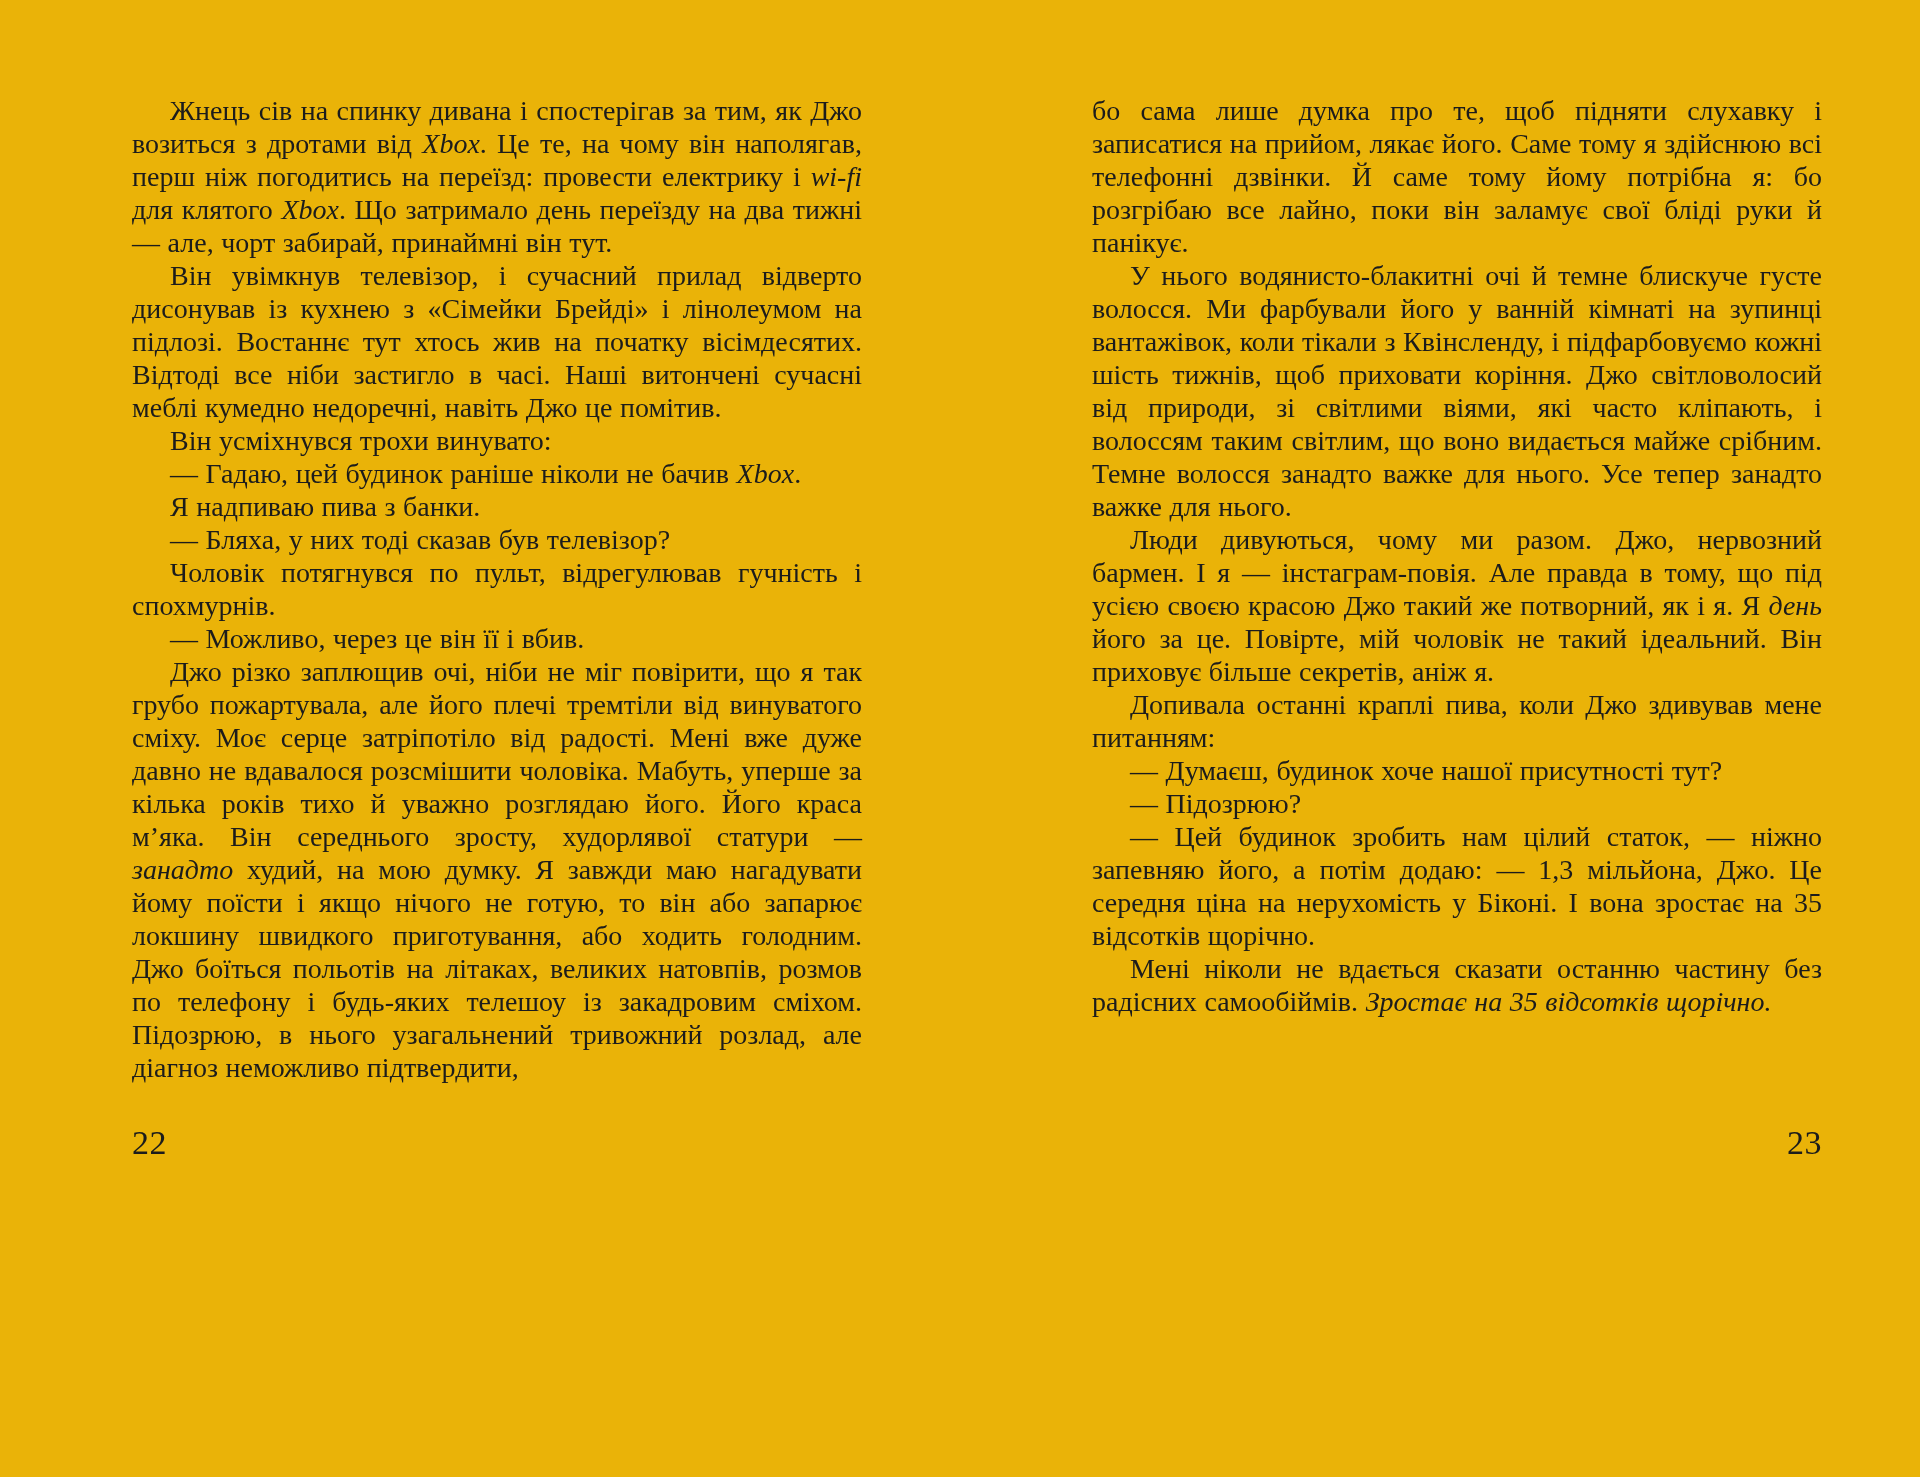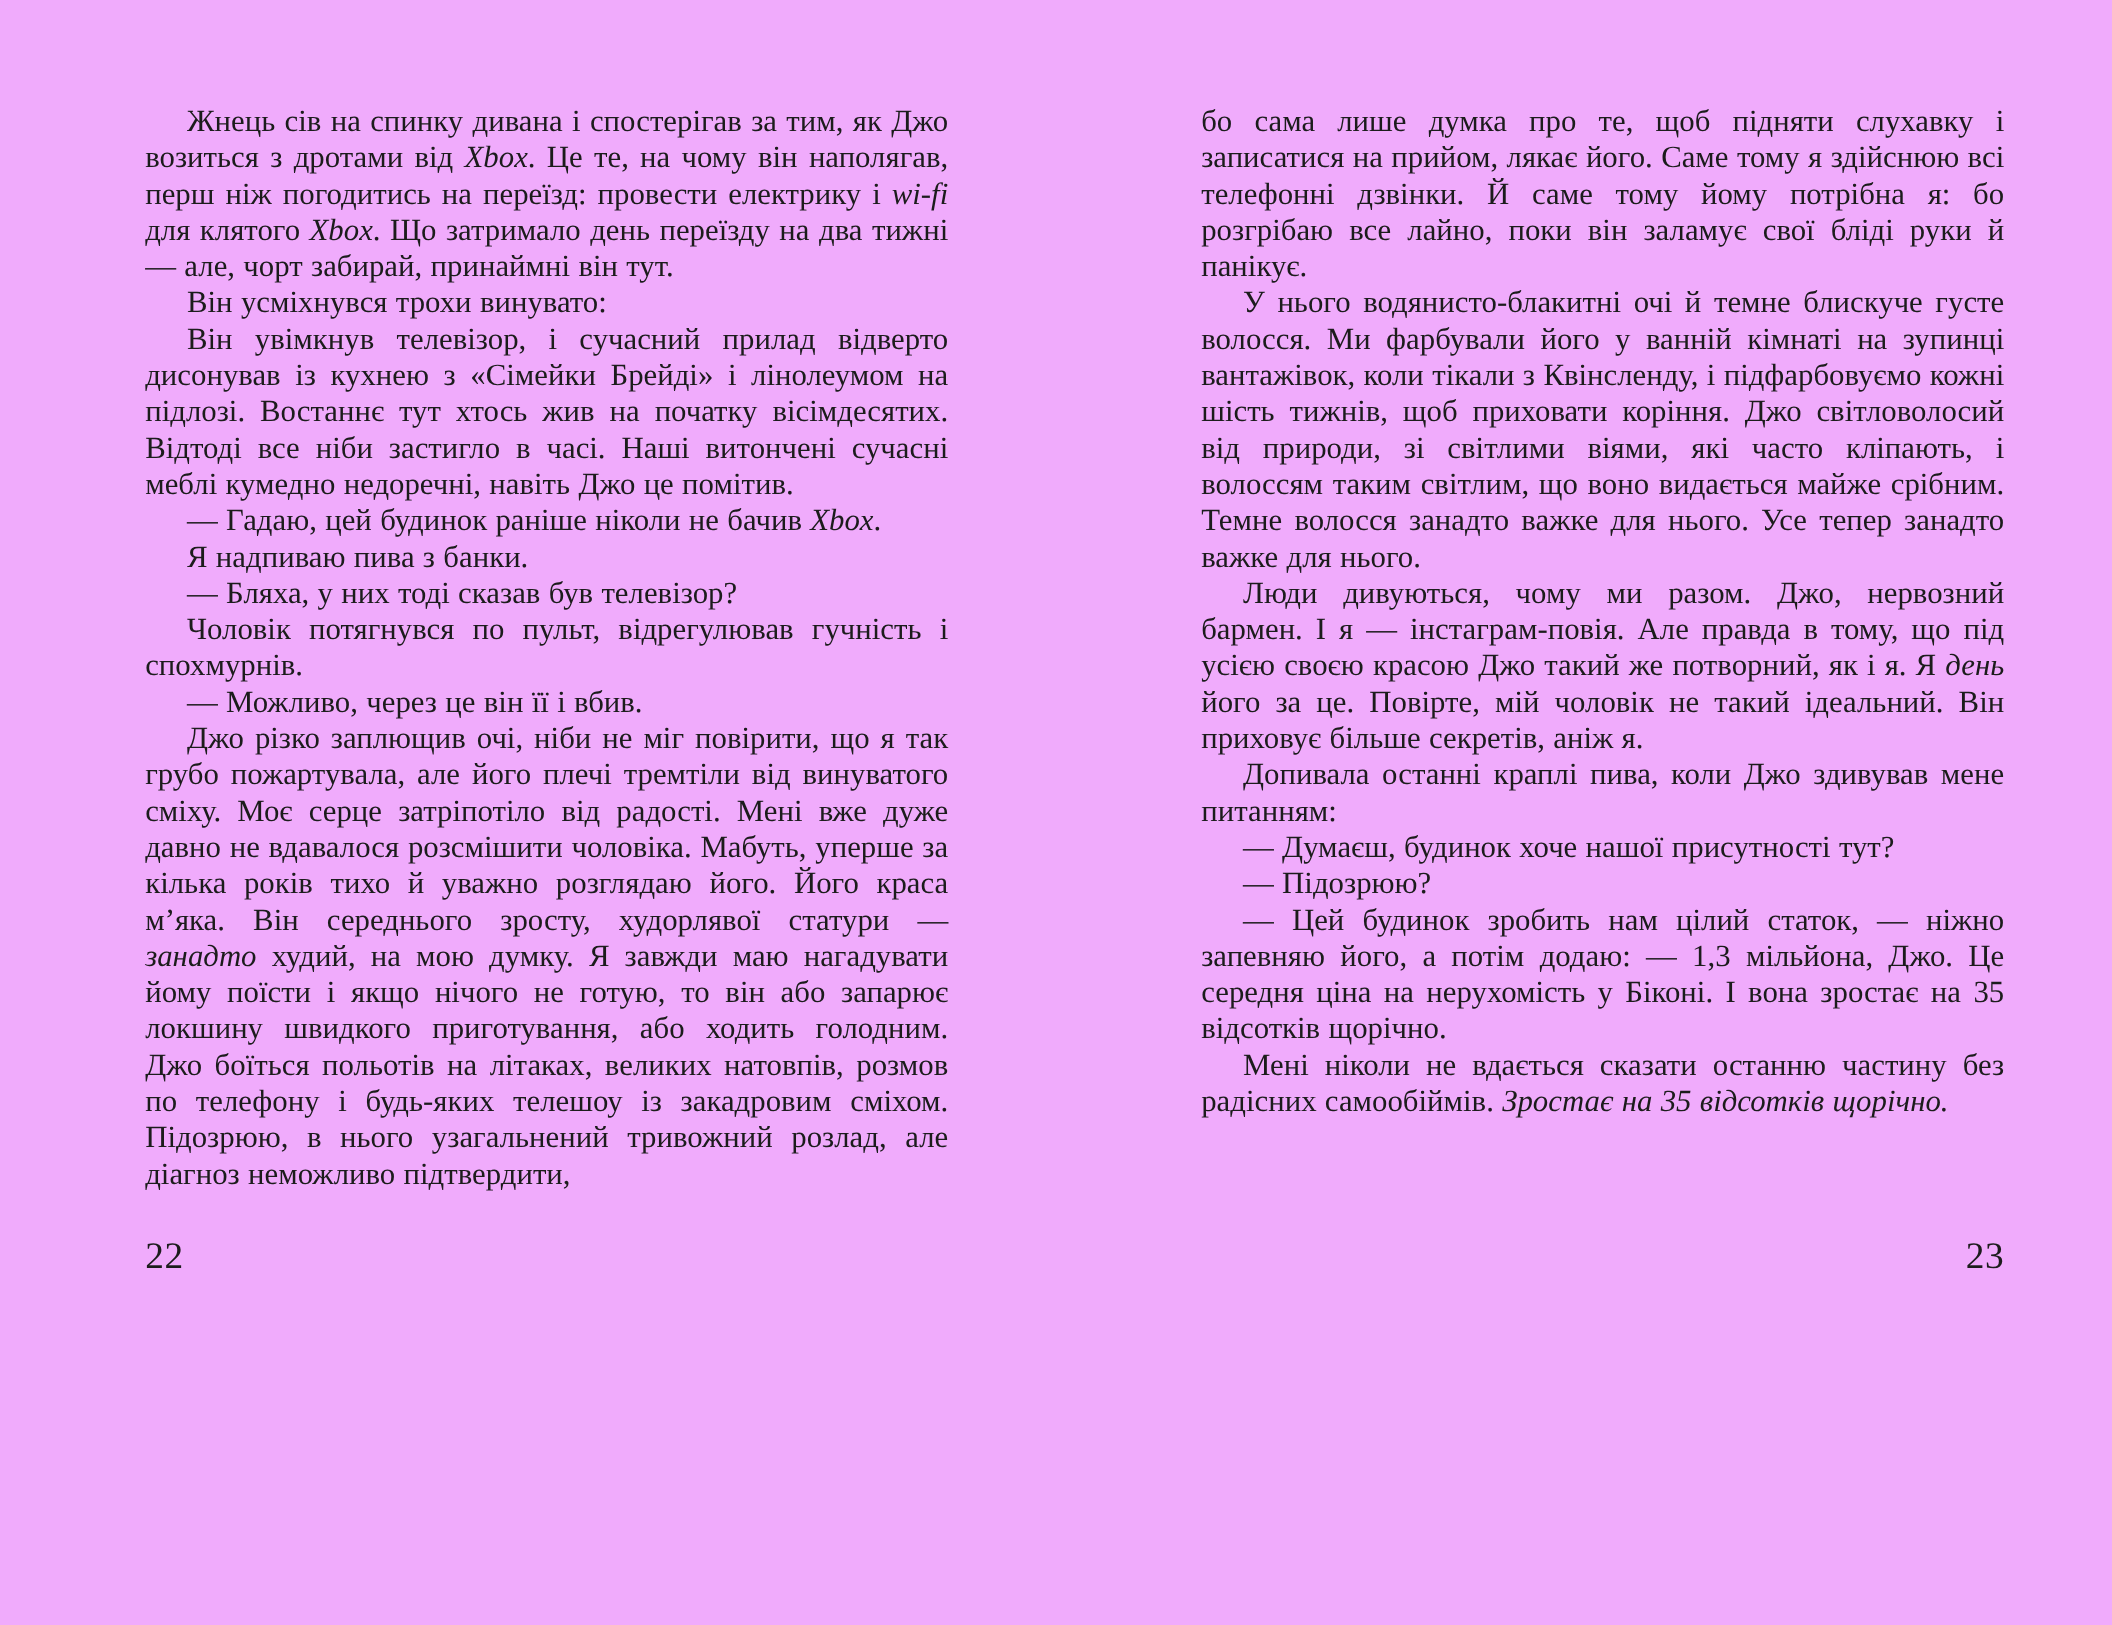--- a/index.html
+++ b/index.html
@@ -11,21 +11,21 @@
     width: 1920px;
     height: 1477px;
     overflow: hidden;
     font-family: "Liberation Serif", "DejaVu Serif", serif;
     color: #1c1c1c;
   }
   .spread {
     display: flex;
     width: 1920px;
     height: 1477px;
-    background: #f0abfc;
+    background: #eab308;
   }
   .page {
     position: relative;
     width: 960px;
     height: 1477px;
     box-sizing: border-box;
     padding: 94px 98px 0 132px;
   }
   .page-text {
     font-size: 28px;
@@ -54,22 +54,22 @@
   i { font-style: italic; }
 </style>
 </head>
 <body>
 
 <div class="spread">
 
   <section class="page page-left">
     <div class="page-text">
         <p class="indent">Жнець сів на спинку дивана і спостерігав за тим, як Джо возиться з дротами від <i>Xbox</i>. Це те, на чому він наполягав, перш ніж погодитись на переїзд: провести електрику і <i>wi-fi</i> для клятого <i>Xbox</i>. Що затримало день переїзду на два тижні — але, чорт забирай, принаймні він тут.</p>
+        <p class="indent">Він увімкнув телевізор, і сучасний прилад відверто дисонував із кухнею з «Сімейки Брейді» і лінолеумом на підлозі. Востаннє тут хтось жив на початку вісімдесятих. Відтоді все ніби застигло в часі. Наші витончені сучасні меблі кумедно недоречні, навіть Джо це помітив.</p>
         <p class="indent">Він усміхнувся трохи винувато:</p>
-        <p class="indent">Він увімкнув телевізор, і сучасний прилад відверто дисонував із кухнею з «Сімейки Брейді» і лінолеумом на підлозі. Востаннє тут хтось жив на початку вісімдесятих. Відтоді все ніби застигло в часі. Наші витончені сучасні меблі кумедно недоречні, навіть Джо це помітив.</p>
         <p class="indent">— Гадаю, цей будинок раніше ніколи не бачив <i>Xbox</i>.</p>
         <p class="indent">Я надпиваю пива з банки.</p>
         <p class="indent">— Бляха, у них тоді сказав був телевізор?</p>
         <p class="indent">Чоловік потягнувся по пульт, відрегулював гучність і спохмурнів.</p>
         <p class="indent">— Можливо, через це він її і вбив.</p>
         <p class="indent">Джо різко заплющив очі, ніби не міг повірити, що я так грубо пожартувала, але його плечі тремтіли від винуватого сміху. Моє серце затріпотіло від радості. Мені вже дуже давно не вдавалося розсмішити чоловіка. Мабуть, уперше за кілька років тихо й уважно розглядаю його. Його краса м’яка. Він середнього зросту, худорлявої статури — <i>занадто</i> худий, на мою думку. Я завжди маю нагадувати йому поїсти і якщо нічого не готую, то він або запарює локшину швидкого приготування, або ходить голодним. Джо боїться польотів на літаках, великих натовпів, розмов по телефону і будь-яких телешоу із закадровим сміхом. Підозрюю, в нього узагальнений тривожний розлад, але діагноз неможливо підтвердити,</p>
       </div>
     <div class="page-number pn-left">22</div>
   </section>
 

